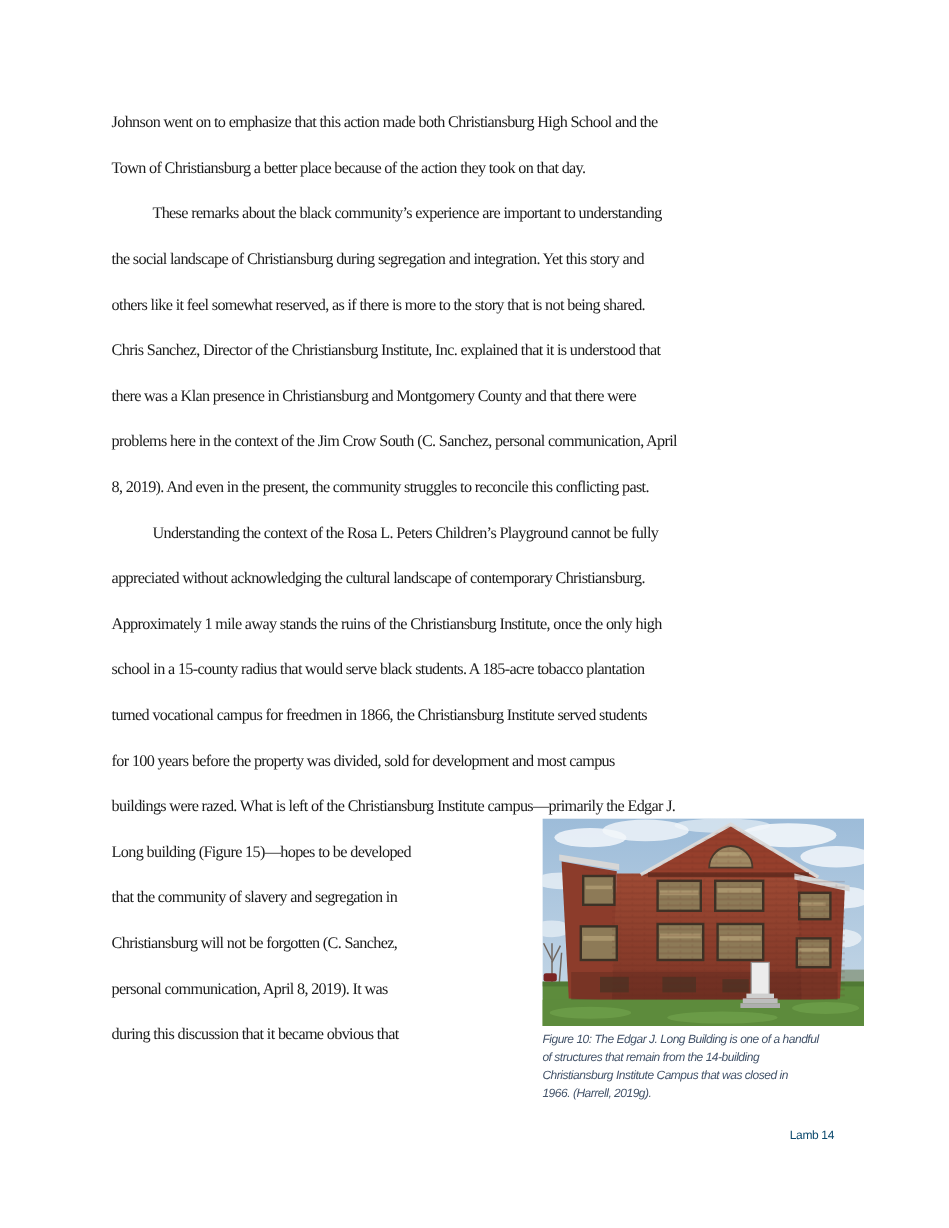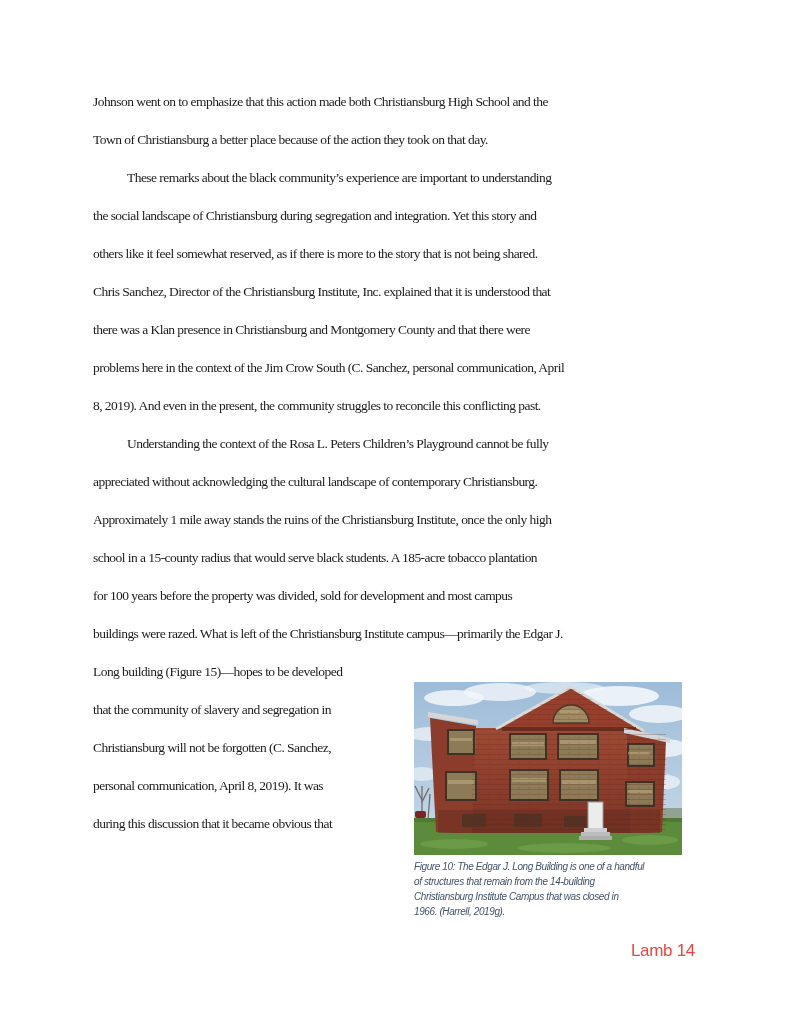--- a/index.html
+++ b/index.html
@@ -22,42 +22,42 @@
   }
   .line {
     height: 38px;
     line-height: 38px;
     white-space: nowrap;
     font-family: Liberation Serif, serif;
   }
   .line.indent { text-indent: 34px; }
   .figure {
     position: absolute;
-    left: 414px;
+    left: 452px;
     top: 682px;
     width: 320px;
     margin: 0;
   }
   .photo { display: block; width: 268px; height: 173px; }
   .caption {
     margin-top: 4px;
     font-style: italic;
     font-size: 10px;
     letter-spacing: -0.4px;
     line-height: 15px;
     color: #44546A;
   }
   .cap-line { white-space: nowrap; }
   .page-number {
     position: absolute;
     top: 941px;
     right: 96px;
-    font-size: 17px;
+    font-size: 10px;
     letter-spacing: -0.3px;
-    color: #ef4444;
+    color: #0c4a6e;
     text-align: right;
   }
 </style>
 </head>
 <body>
 
 <div class="page">
 
   <div class="text-col">
     <div class="line">Johnson went on to emphasize that this action made both Christiansburg High School and the</div>
@@ -66,20 +66,21 @@
     <div class="line">the social landscape of Christiansburg during segregation and integration. Yet this story and</div>
     <div class="line">others like it feel somewhat reserved, as if there is more to the story that is not being shared.</div>
     <div class="line">Chris Sanchez, Director of the Christiansburg Institute, Inc. explained that it is understood that</div>
     <div class="line">there was a Klan presence in Christiansburg and Montgomery County and that there were</div>
     <div class="line">problems here in the context of the Jim Crow South (C. Sanchez, personal communication, April</div>
     <div class="line">8, 2019). And even in the present, the community struggles to reconcile this conflicting past.</div>
     <div class="line indent">Understanding the context of the Rosa L. Peters Children’s Playground cannot be fully</div>
     <div class="line">appreciated without acknowledging the cultural landscape of contemporary Christiansburg.</div>
     <div class="line">Approximately 1 mile away stands the ruins of the Christiansburg Institute, once the only high</div>
     <div class="line">school in a 15-county radius that would serve black students. A 185-acre tobacco plantation</div>
+    <div class="line">turned vocational campus for freedmen in 1866, the Christiansburg Institute served students</div>
     <div class="line">for 100 years before the property was divided, sold for development and most campus</div>
     <div class="line">buildings were razed. What is left of the Christiansburg Institute campus—primarily the Edgar J.</div>
     <div class="line">Long building (Figure 15)—hopes to be developed</div>
     <div class="line">that the community of slavery and segregation in</div>
     <div class="line">Christiansburg will not be forgotten (C. Sanchez,</div>
     <div class="line">personal communication, April 8, 2019). It was</div>
     <div class="line">during this discussion that it became obvious that</div>
   </div>
 
   <figure class="figure">

